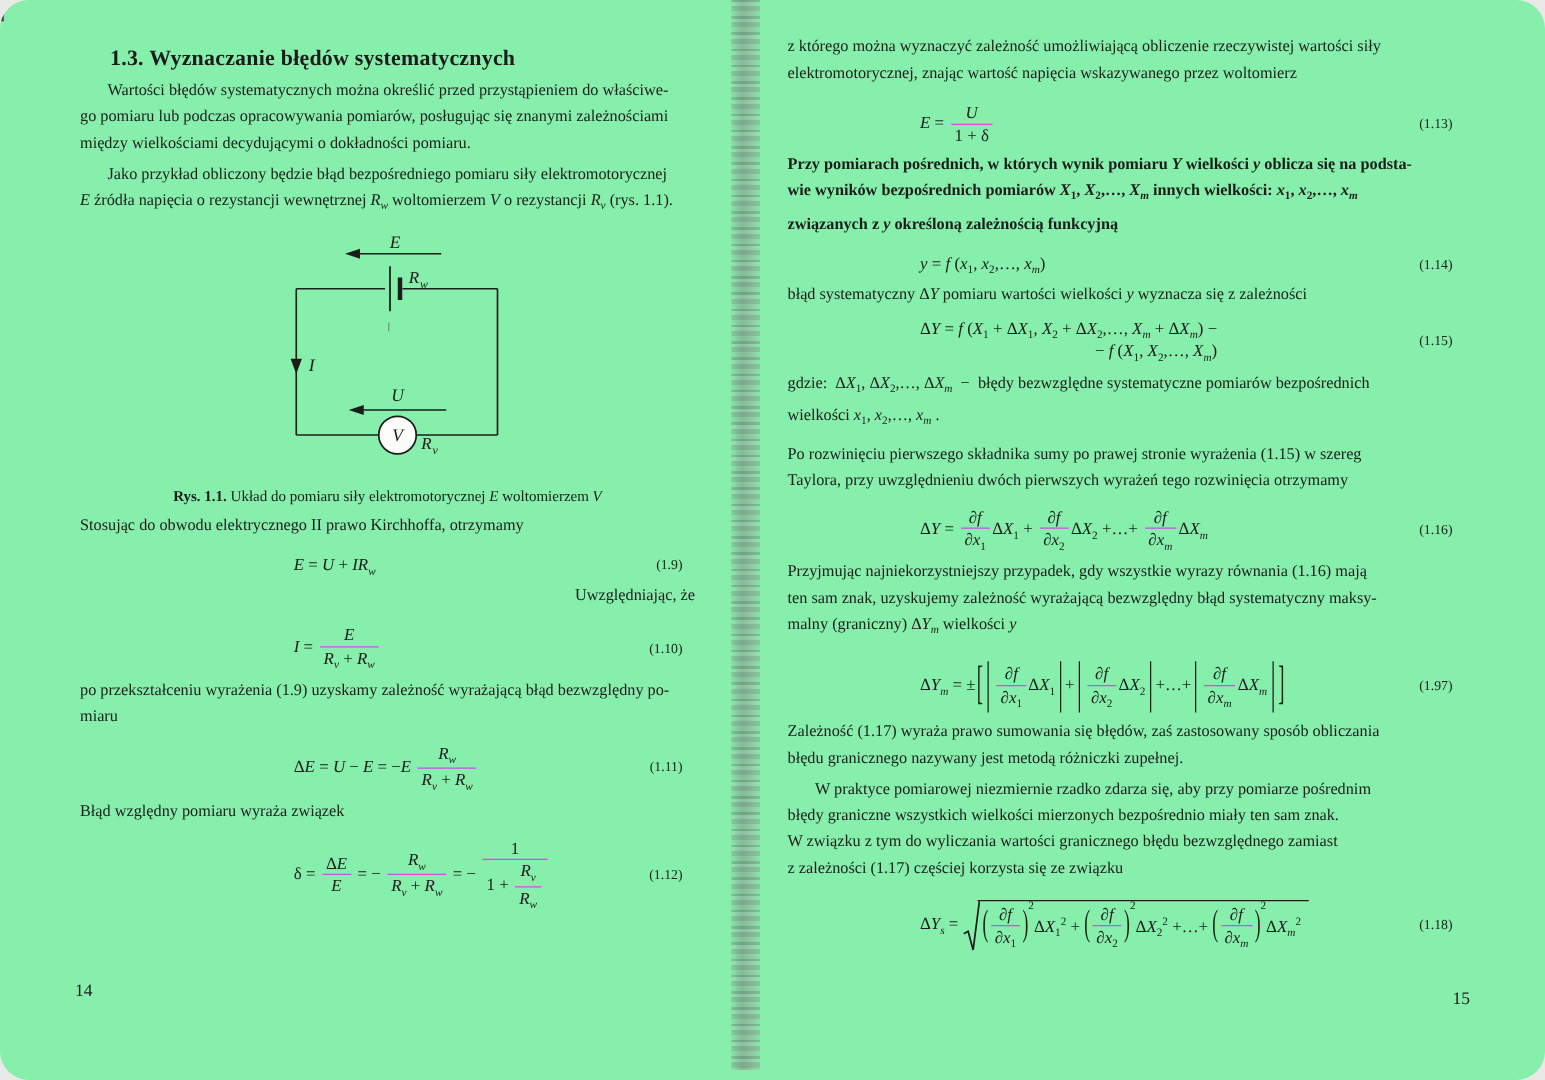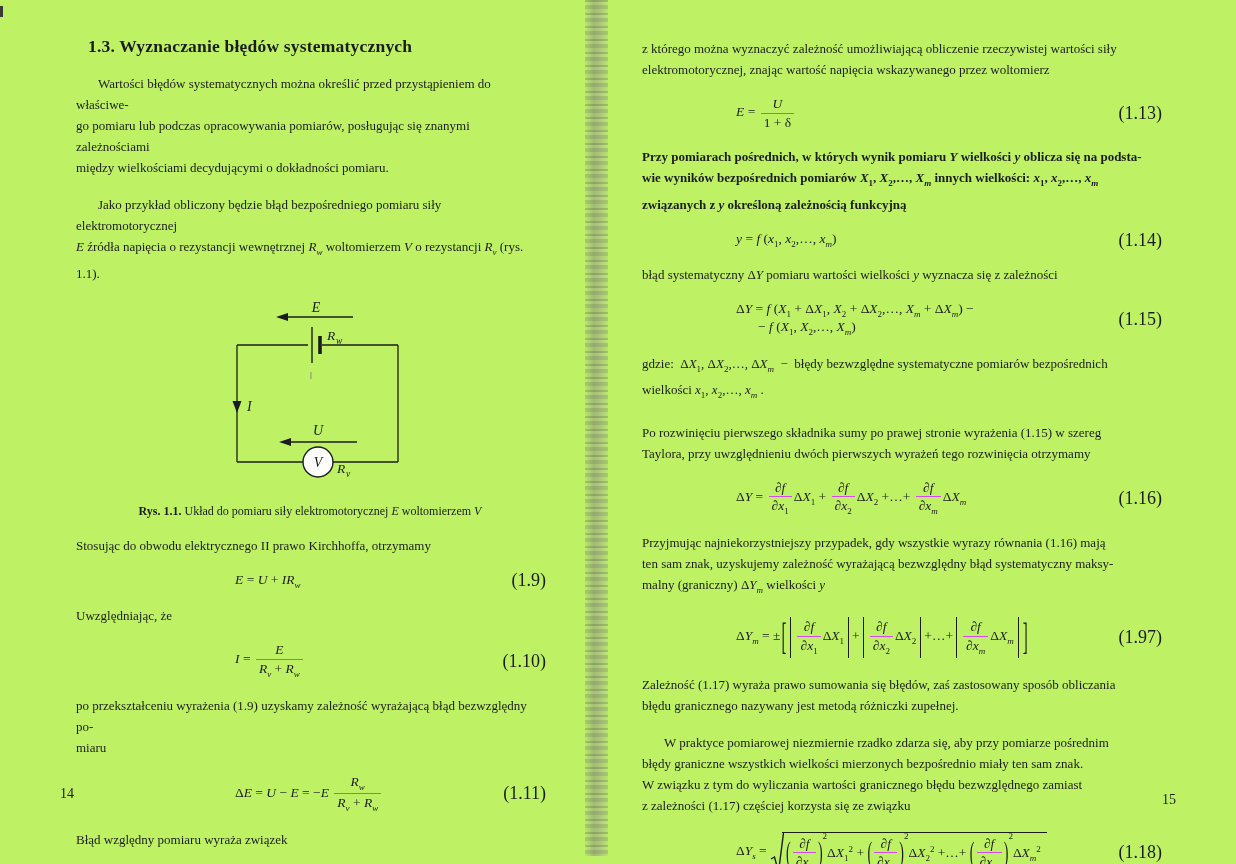--- a/index.html
+++ b/index.html
@@ -1,63 +1,63 @@
 <!DOCTYPE html>
 <html><head>
 <meta charset="utf-8">
 <style>
   html,body{margin:0;padding:0;background:#e9e9e7;}
-  .scan{position:relative;width:1236px;height:864px;background:#bef264;overflow:hidden;
-        font-family:"Liberation Serif", "DejaVu Serif", serif;color:#1c1c1c;}
+  .scan{position:relative;width:1236px;height:864px;background:#86efac;overflow:hidden;
+        font-family:"Liberation Serif", "DejaVu Serif", serif;color:#1c1c1c;border-radius:23px;}
   .page{position:absolute;top:0;height:864px;box-sizing:border-box;}
   .page.left{left:0;width:586px;padding:30px 26px 0 60px;}
   .page.right{left:608px;width:628px;padding:22px 36px 0 18px;}
   .gutter{position:absolute;left:585px;top:0;width:23px;height:856px;
     background:
       repeating-linear-gradient(to bottom,
         rgba(90,90,90,.28) 0 2px, rgba(205,205,205,.16) 2px 5px,
         rgba(125,125,125,.30) 5px 9px, rgba(180,180,180,.14) 9px 13px),
       linear-gradient(to right, rgba(120,120,120,.04), rgba(105,105,105,.38) 38%,
         rgba(135,135,135,.42) 58%, rgba(130,130,130,.06));
   }
   .artifact-topleft{position:absolute;left:0;top:6px;width:3px;height:11px;background:#3a3a3a;}
   .title{font-size:17.5px;font-weight:bold;margin:6px 0 0 28px;letter-spacing:.2px;}
-  p.body{margin:16px;font-size:13px;line-height:21px;}
+  p.body{margin:4px;font-size:13px;line-height:21px;}
   p.indent{text-indent:22px;}
   .caption{font-size:12px;text-align:center;margin-top:4px;font-family:Liberation Serif, serif;}
   figure{margin:10px 0 0 0;padding:0;}
   .circuit{margin-left:130px;display:block;}
   .eqrow{position:relative;font-size:13.5px;}
   .eq{display:inline-block;vertical-align:middle;}
   .page.left  .eq{margin-left:175px;}
   .page.right .eq{margin-left:110px;}
-  .eqnum{position:absolute;top:50%;transform:translateY(-50%);font-size:18px;padding-left:36px;}
+  .eqnum{position:absolute;top:50%;transform:translateY(-50%);font-size:11px;padding-left:36px;}
   .page.left  .eqnum{right:14px;}
   .page.right .eqnum{right:38px;}
   .eq i, .caption i, p.body i{font-style:italic;}
   sub{font-size:9px;} sup{font-size:9px;}
   .fr{display:inline-block;vertical-align:middle;text-align:center;line-height:1.15;margin:0 2px;}
   .fr .nu{display:block;padding:0 3px 1px;}
   .fr .de{display:block;border-top:1px solid #d946ef;padding:1px 3px 0;}
   .abs{display:inline-block;border-left:1px solid #1c1c1c;border-right:1px solid #1c1c1c;
        padding:2px 4px;margin:0 3px;vertical-align:middle;}
   .bigbr{display:inline-block;transform:scaleY(2.5);vertical-align:middle;font-size:15px;padding:0 1px;}
   .bigp{display:inline-block;transform:scaleY(2.1);vertical-align:middle;font-size:14px;}
   .hi{position:relative;top:-13px;font-size:9px;}
   .sqrt{display:inline-flex;align-items:flex-end;vertical-align:middle;}
   .sqrt .radtick{margin-right:-2px;margin-bottom:-2px;}
   .sqrt .body{display:inline-block;border-top:1.3px solid #1c1c1c;padding:3px 6px 0 4px;}
-  .eq2 .l1,.eq2 .l2{display:block;}
+  .eq2 .l1,.eq2 .l2{display:block;text-align:right;}
   .eq2 .l2{padding-left:22px;}
   .pagenum{position:absolute;font-size:14px;}
   .pn-left{left:60px;top:786px;}
   .pn-right{right:60px;top:792px;}
   
   .mt-a{margin-top:16px;} .mt-b{margin-top:34px;font-family:Liberation Serif, serif;} .mt-c{margin-top:14px;}
-  .mt-d{margin-top:22px;} .mt-e{margin-top:12px;} .mt-f{margin-top:20px;}
+  .mt-d{margin-top:22px;text-align:right;} .mt-e{margin-top:12px;} .mt-f{margin-top:20px;}
   .mt-g{margin-top:24px;} .mt-h{margin-top:18px;font-weight:bold;} .mt-i{margin-top:10px;} .mt-j{margin-top:16px;}
 </style>
 </head>
 <body>
 
 <div class="scan">
   <div class="artifact-topleft"></div>
 
   <section class="page left">
     <h1 class="title">1.3. Wyznaczanie błędów systematycznych</h1>

